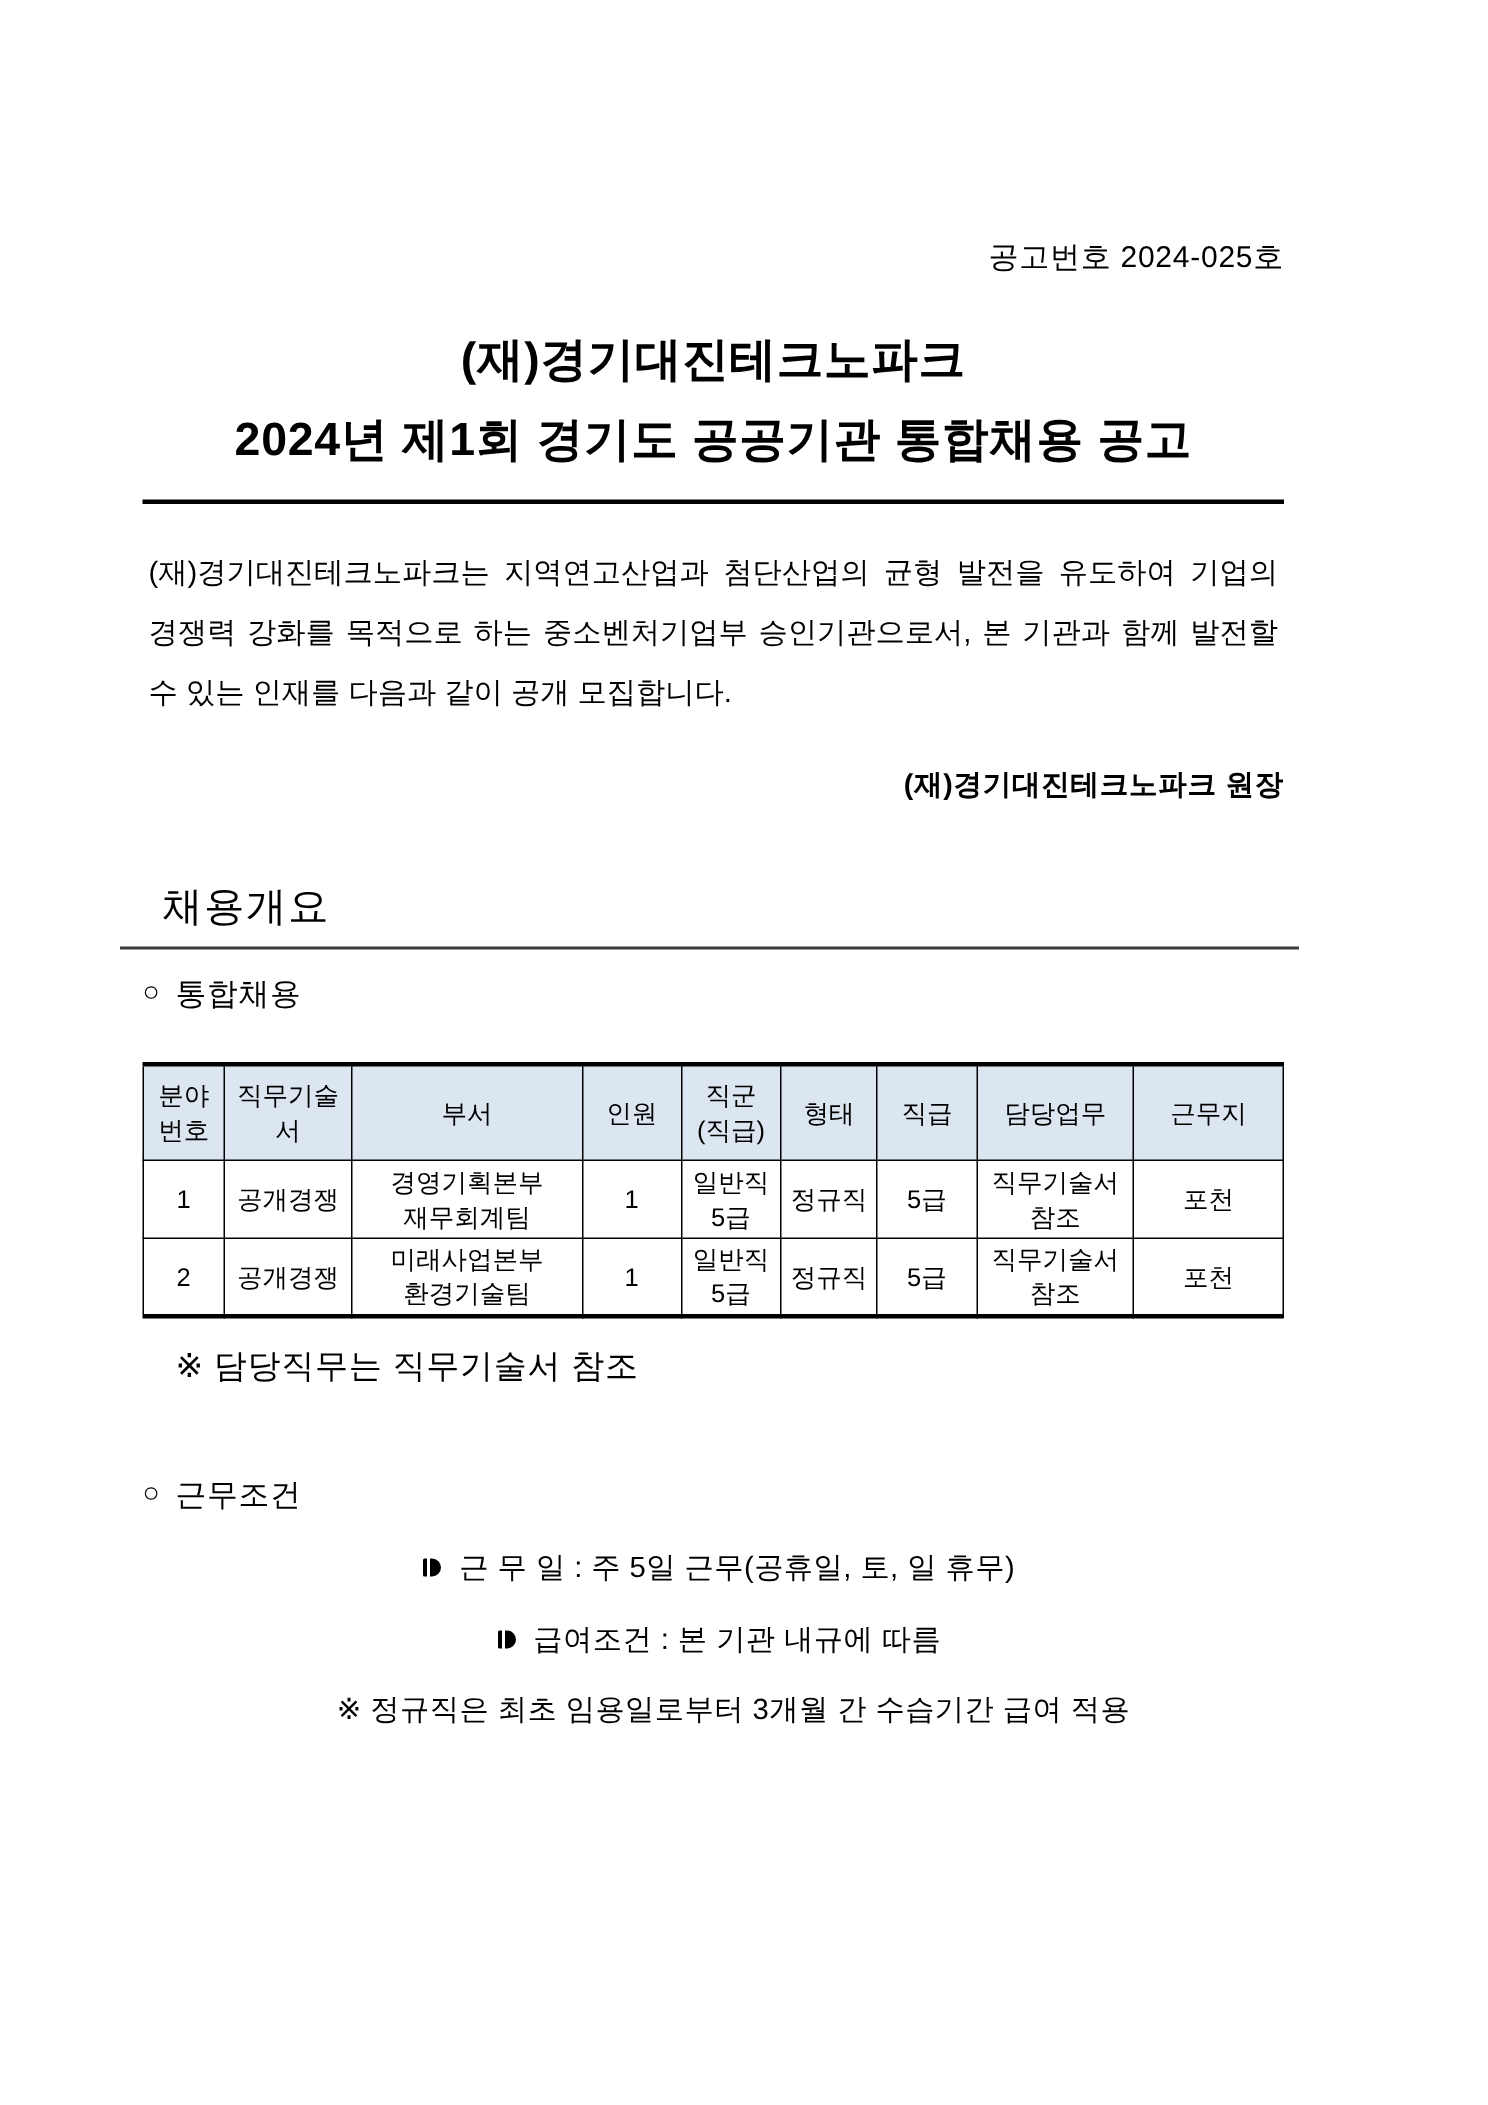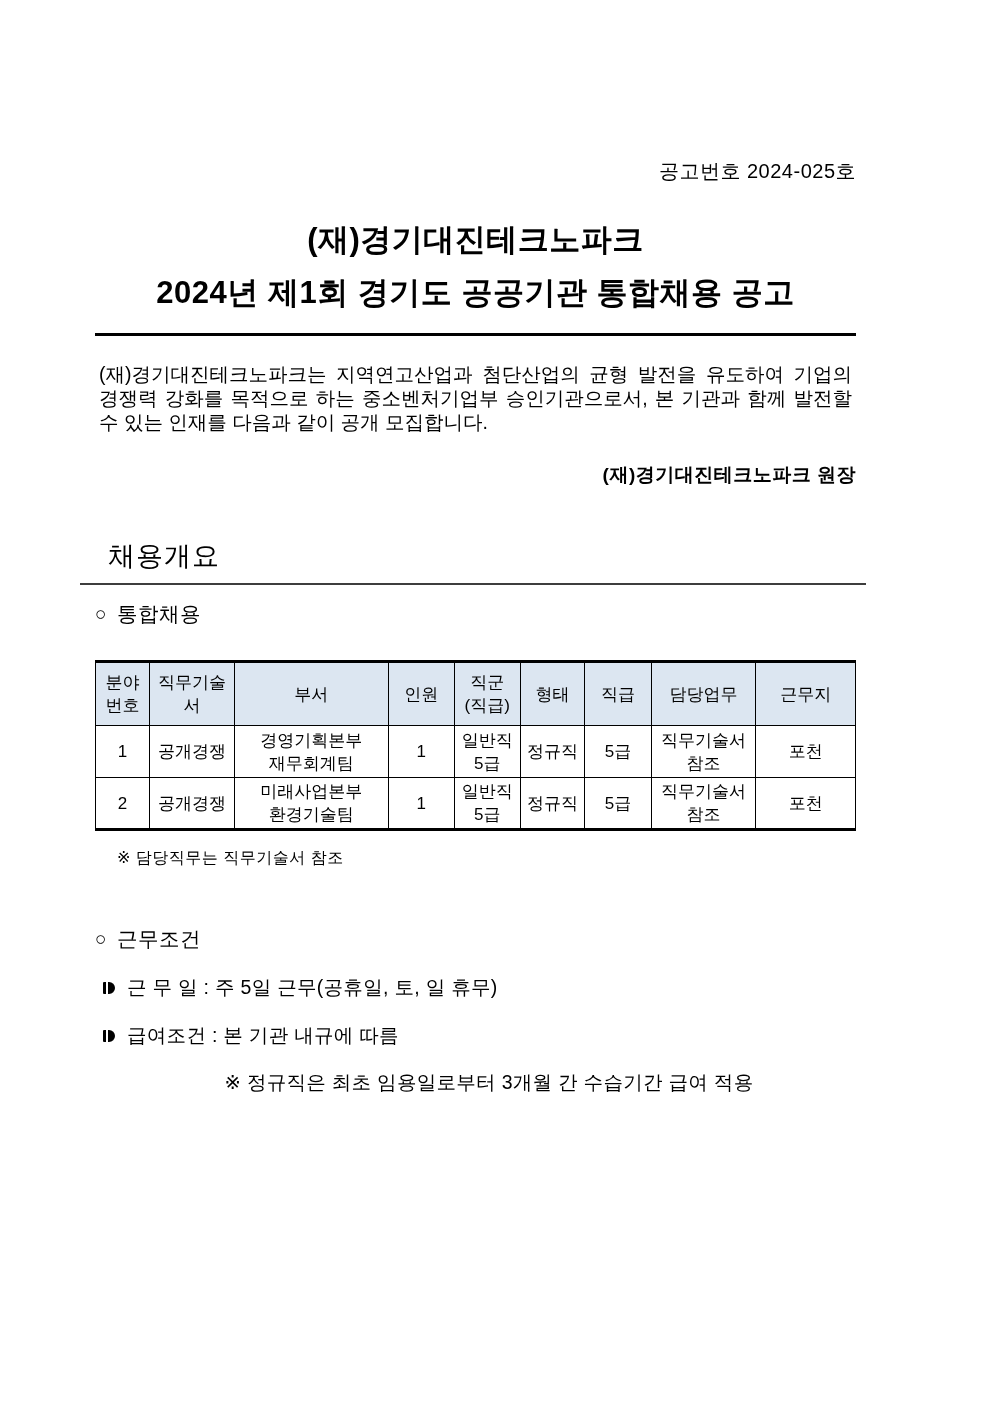--- a/index.html
+++ b/index.html
@@ -34,21 +34,21 @@
     line-height: 53px;
     letter-spacing: 0.5px;
     border-bottom: 3px solid #000000;
     padding-bottom: 14px;
   }
 
   
   .intro {
     margin-top: 26px;
     font-size: 19.5px;
-    line-height: 24px;
+    line-height: 40px;
     text-align: justify;
     padding: 0 4px;
     word-break: keep-all;
   }
 
   
   .signature {
     margin-top: 28px;
     text-align: right;
     font-size: 19px;
@@ -113,32 +113,33 @@
   table.recruit-table td { height: 52px; }
   table.recruit-table th:first-child,
   table.recruit-table td:first-child { border-left: 1px solid #000; }
   table.recruit-table th:last-child,
   table.recruit-table td:last-child { border-right: 1px solid #000; }
 
   
   .table-note {
     margin-top: 17px;
     padding-left: 22px;
-    font-size: 16px;
+    font-size: 22px;
     letter-spacing: 0.5px;
   }
 
   
   .work-item {
     display: flex;
     align-items: center;
     margin-top: 21px;
     padding-left: 8px;
     font-size: 19.5px;
     letter-spacing: 0.3px;
+    justify-content: center;
   }
   .bullet-icon {
     flex: 0 0 auto;
     display: inline-block;
     width: 12px;
     height: 12px;
     margin-right: 12px;
     background: linear-gradient(90deg, #000 0 2.5px, #fff 2.5px 4.5px, #000 4.5px 100%);
     border-radius: 1px 6px 6px 1px;
   }

